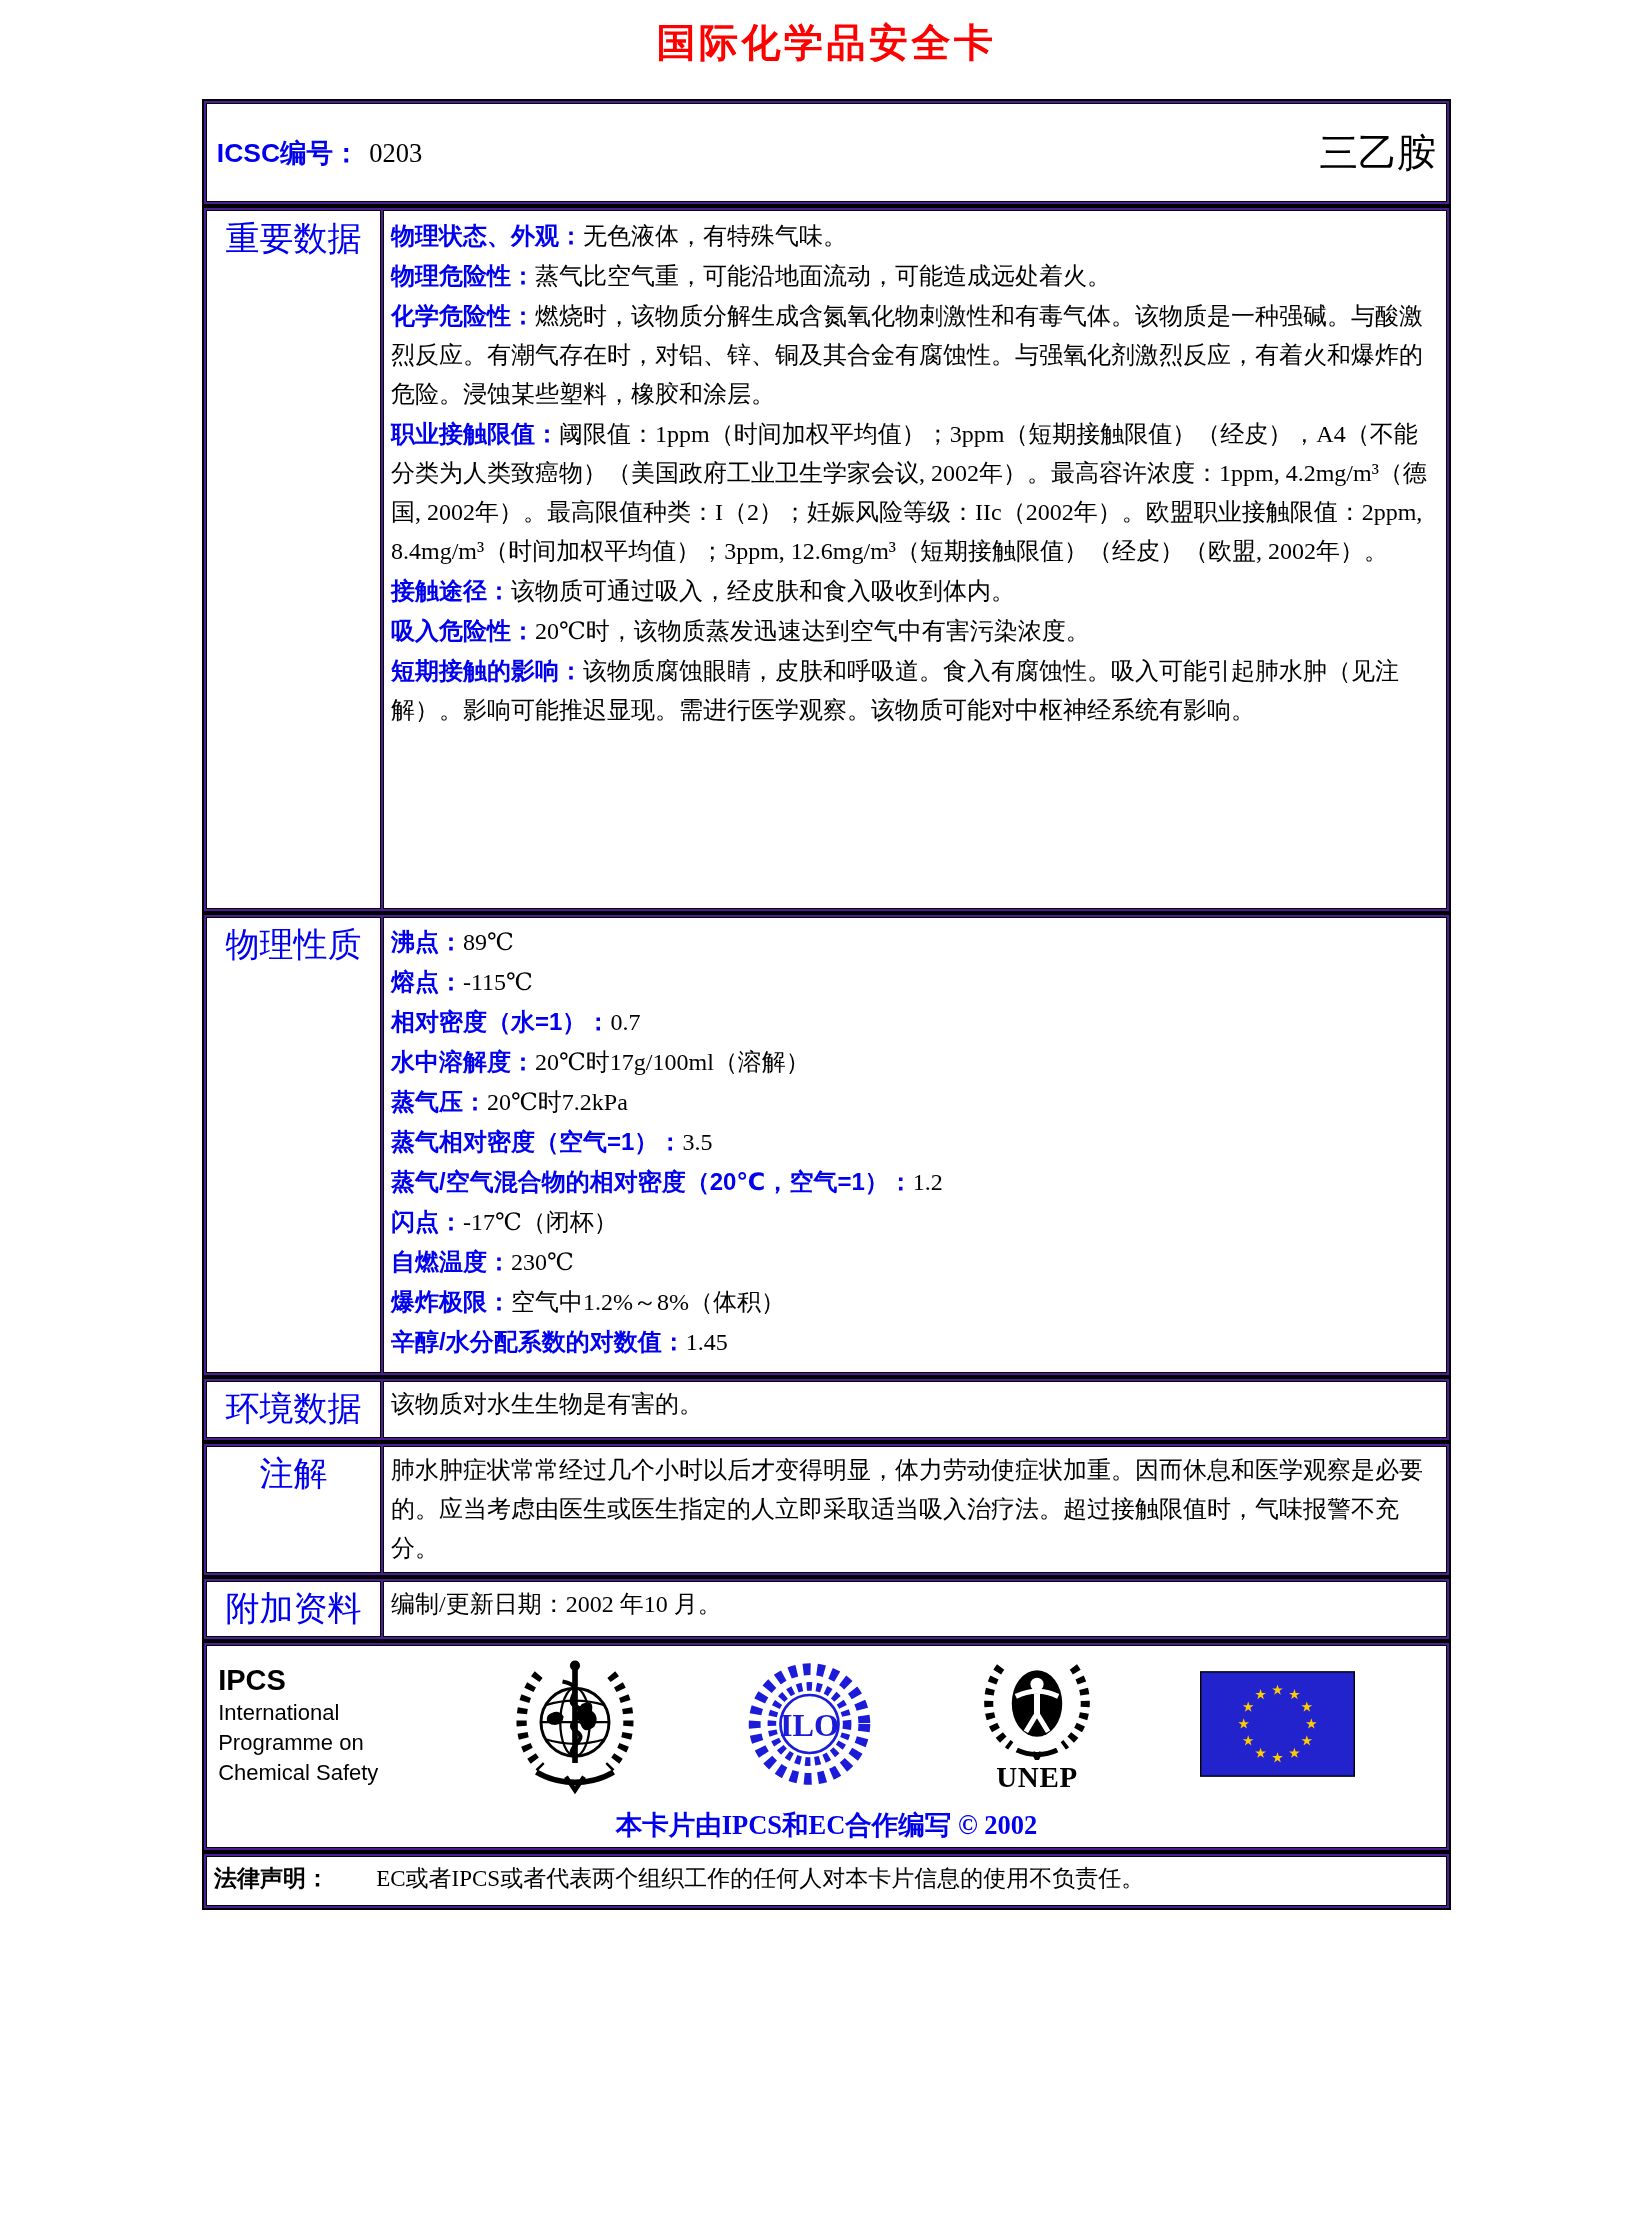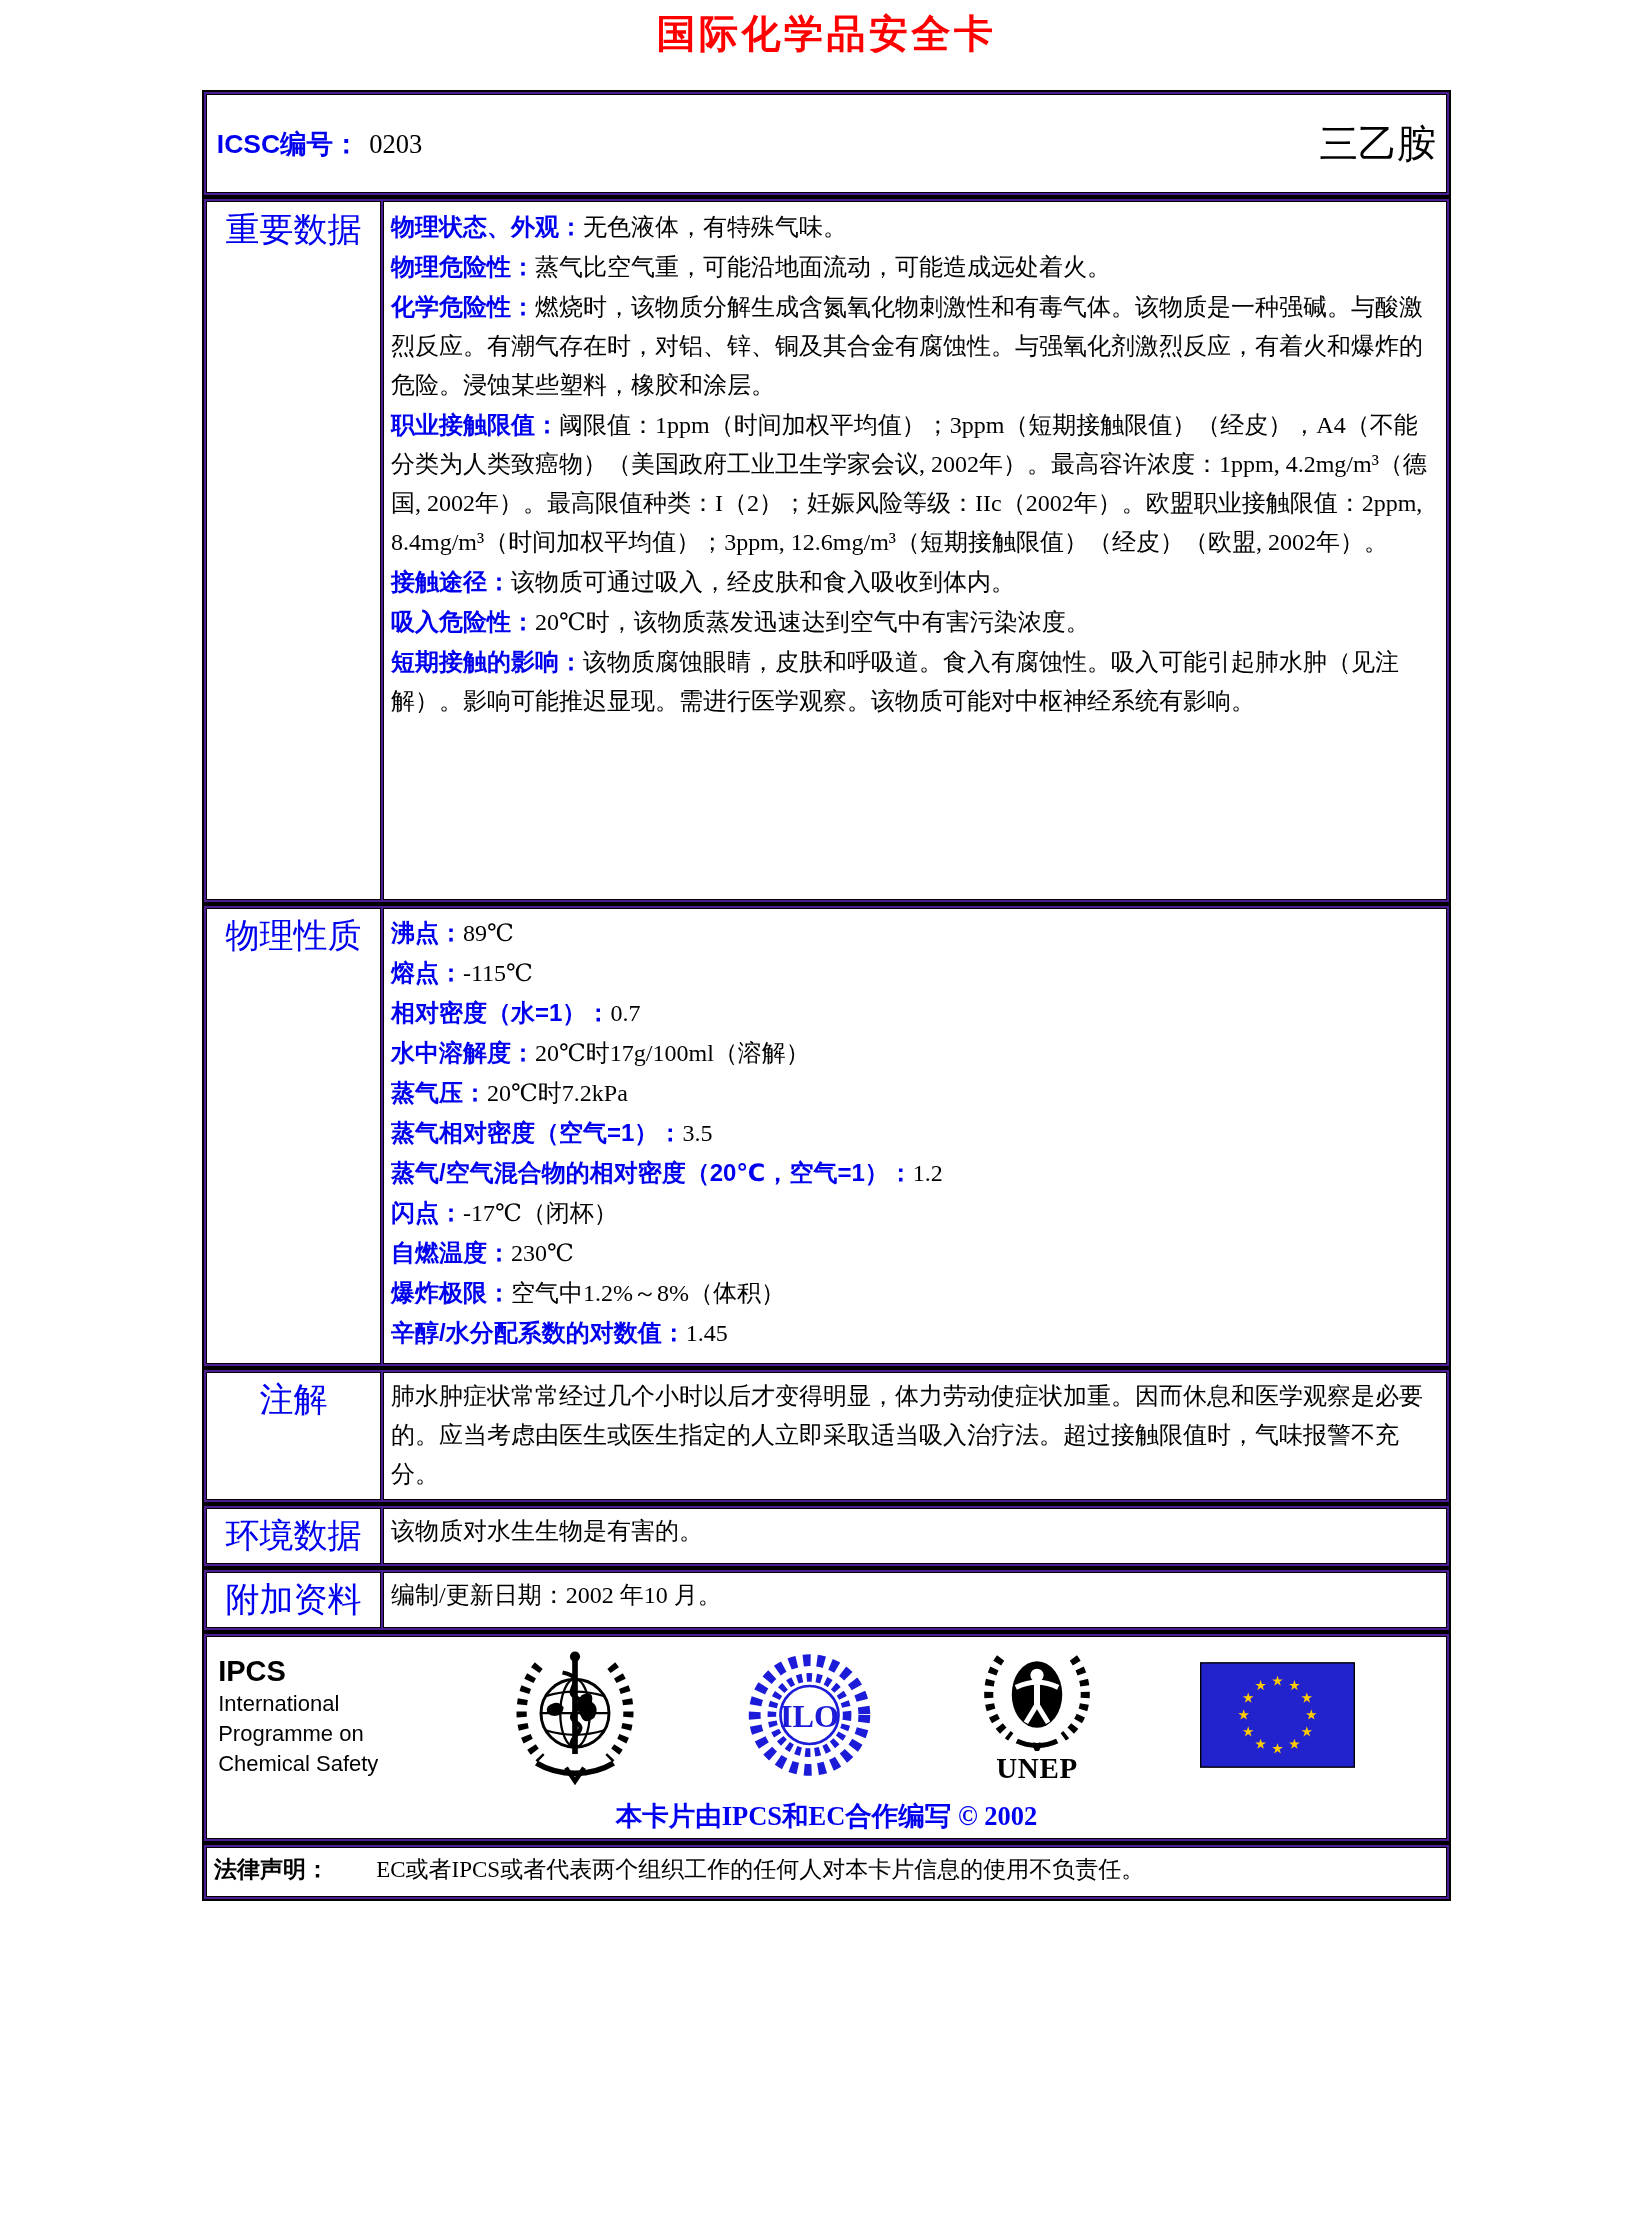--- a/index.html
+++ b/index.html
@@ -2,21 +2,21 @@
 <html style="font-size:11px"><head>
 <meta charset="utf-8">
 <style>
   html,body { margin:0; padding:0; }
   body {
     width:1652px; height:2239px; background:#ffffff; color:#000;
     font-family:"Liberation Serif","DejaVu Serif",serif;
   }
   .doc { width:1249px; margin-left:202px; }
   .title {
-    padding-top:7px; margin-bottom:29px;
+    padding-top:16px; margin-bottom:29px;
     text-align:center; color:#ff0000; font-weight:bold;
     font-size:39px; letter-spacing:3.5px;
     font-family:"Liberation Serif","DejaVu Serif",serif;
   }
   table.sec {
     width:100%; border:2.8px solid #000; border-collapse:separate;
     border-spacing:2.1px; background:#4c1d95; table-layout:fixed;
   }
   table.sec td { border:1.4px solid #000; padding:4.2px 7px; vertical-align:top; background:#fff; }
   td.side {
@@ -108,34 +108,34 @@
         <div class="item"><span class="lbl">爆炸极限：</span><span class="txt">空气中1.2%～8%（体积）</span></div>
         <div class="item"><span class="lbl">辛醇/水分配系数的对数值：</span><span class="txt">1.45</span></div>
       </td>
     </tr>
   </tbody>
     </table>
 
   <table class="sec">
     <tbody>
         <tr>
+      <td class="side">环境数据</td>
+      <td class="h-env">
+        <div class="oneline">该物质对水生生物是有害的。</div>
+      </td>
+    </tr>
+  </tbody>
+    </table>
+
+  <table class="sec">
+    <tbody>
+        <tr>
       <td class="side">注解</td>
       <td class="h-notes">
         <div class="item">肺水肿症状常常经过几个小时以后才变得明显，体力劳动使症状加重。因而休息和医学观察是必要的。应当考虑由医生或医生指定的人立即采取适当吸入治疗法。超过接触限值时，气味报警不充分。</div>
-      </td>
-    </tr>
-  </tbody>
-    </table>
-
-  <table class="sec">
-    <tbody>
-        <tr>
-      <td class="side">环境数据</td>
-      <td class="h-env">
-        <div class="oneline">该物质对水生生物是有害的。</div>
       </td>
     </tr>
   </tbody>
     </table>
 
   <table class="sec">
     <tbody>
         <tr>
       <td class="side">附加资料</td>
       <td class="h-add">

